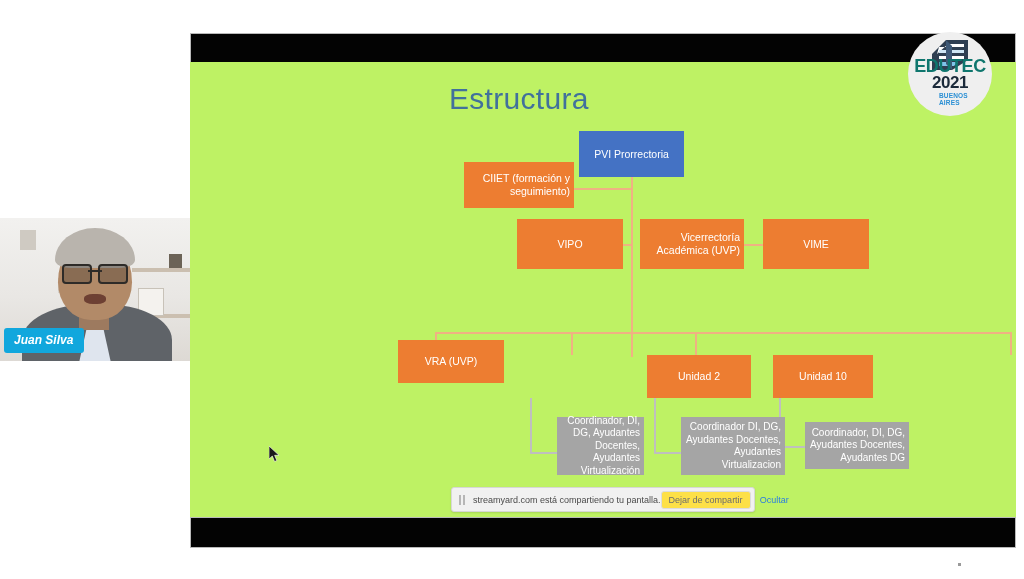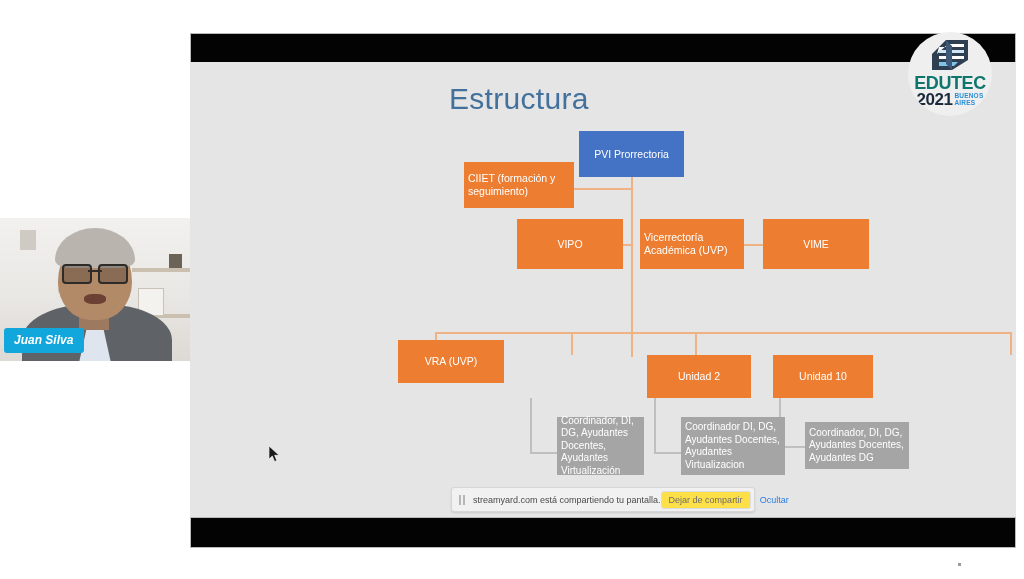--- a/index.html
+++ b/index.html
@@ -28,42 +28,42 @@
   .letterbox.top    { left: 190px; top: 33px;  width: 824px; height: 29px; }
   .letterbox.bottom { left: 190px; top: 517px; width: 824px; height: 29px; }
 
   
   #slide {
     position: absolute;
     left: 190px;
     top: 62px;
     width: 826px;
     height: 455px;
-    background: #e5e5e5;
+    background: #bef264;
   }
 
   
   #slide-title {
     position: absolute;
     left: 259px;
     top: 20px;
     font-size: 30px;
     color: #41719c;
     letter-spacing: .3px;
     white-space: nowrap;
   }
 
   
   .node {
     position: absolute;
     box-sizing: border-box;
     display: flex;
     align-items: center;
     justify-content: center;
-    text-align: left;
+    text-align: right;
     color: #ffffff;
     font-size: 10.5px;
     line-height: 13px;
     padding: 2px 4px;
   }
   .node.orange { background: #ed7d31; }
   .node.blue   { background: #4472c4; }
   .node.gray   { background: #a5a5a5; font-size: 10px; line-height: 12.5px; }
 
   
@@ -107,20 +107,21 @@
     font-weight: bold;
     color: #0f766e;
     letter-spacing: -0.4px;
     line-height: 17px;
   }
   #logo .logo-yearrow {
     display: flex;
     align-items: flex-end;
     gap: 2px;
     line-height: 15px;
+    flex-direction: column;
   }
   #logo .logo-year {
     font-size: 17px;
     font-weight: bold;
     color: #1b2a3a;
     letter-spacing: -0.5px;
   }
   #logo .logo-city {
     font-size: 6.5px;
     font-weight: bold;

